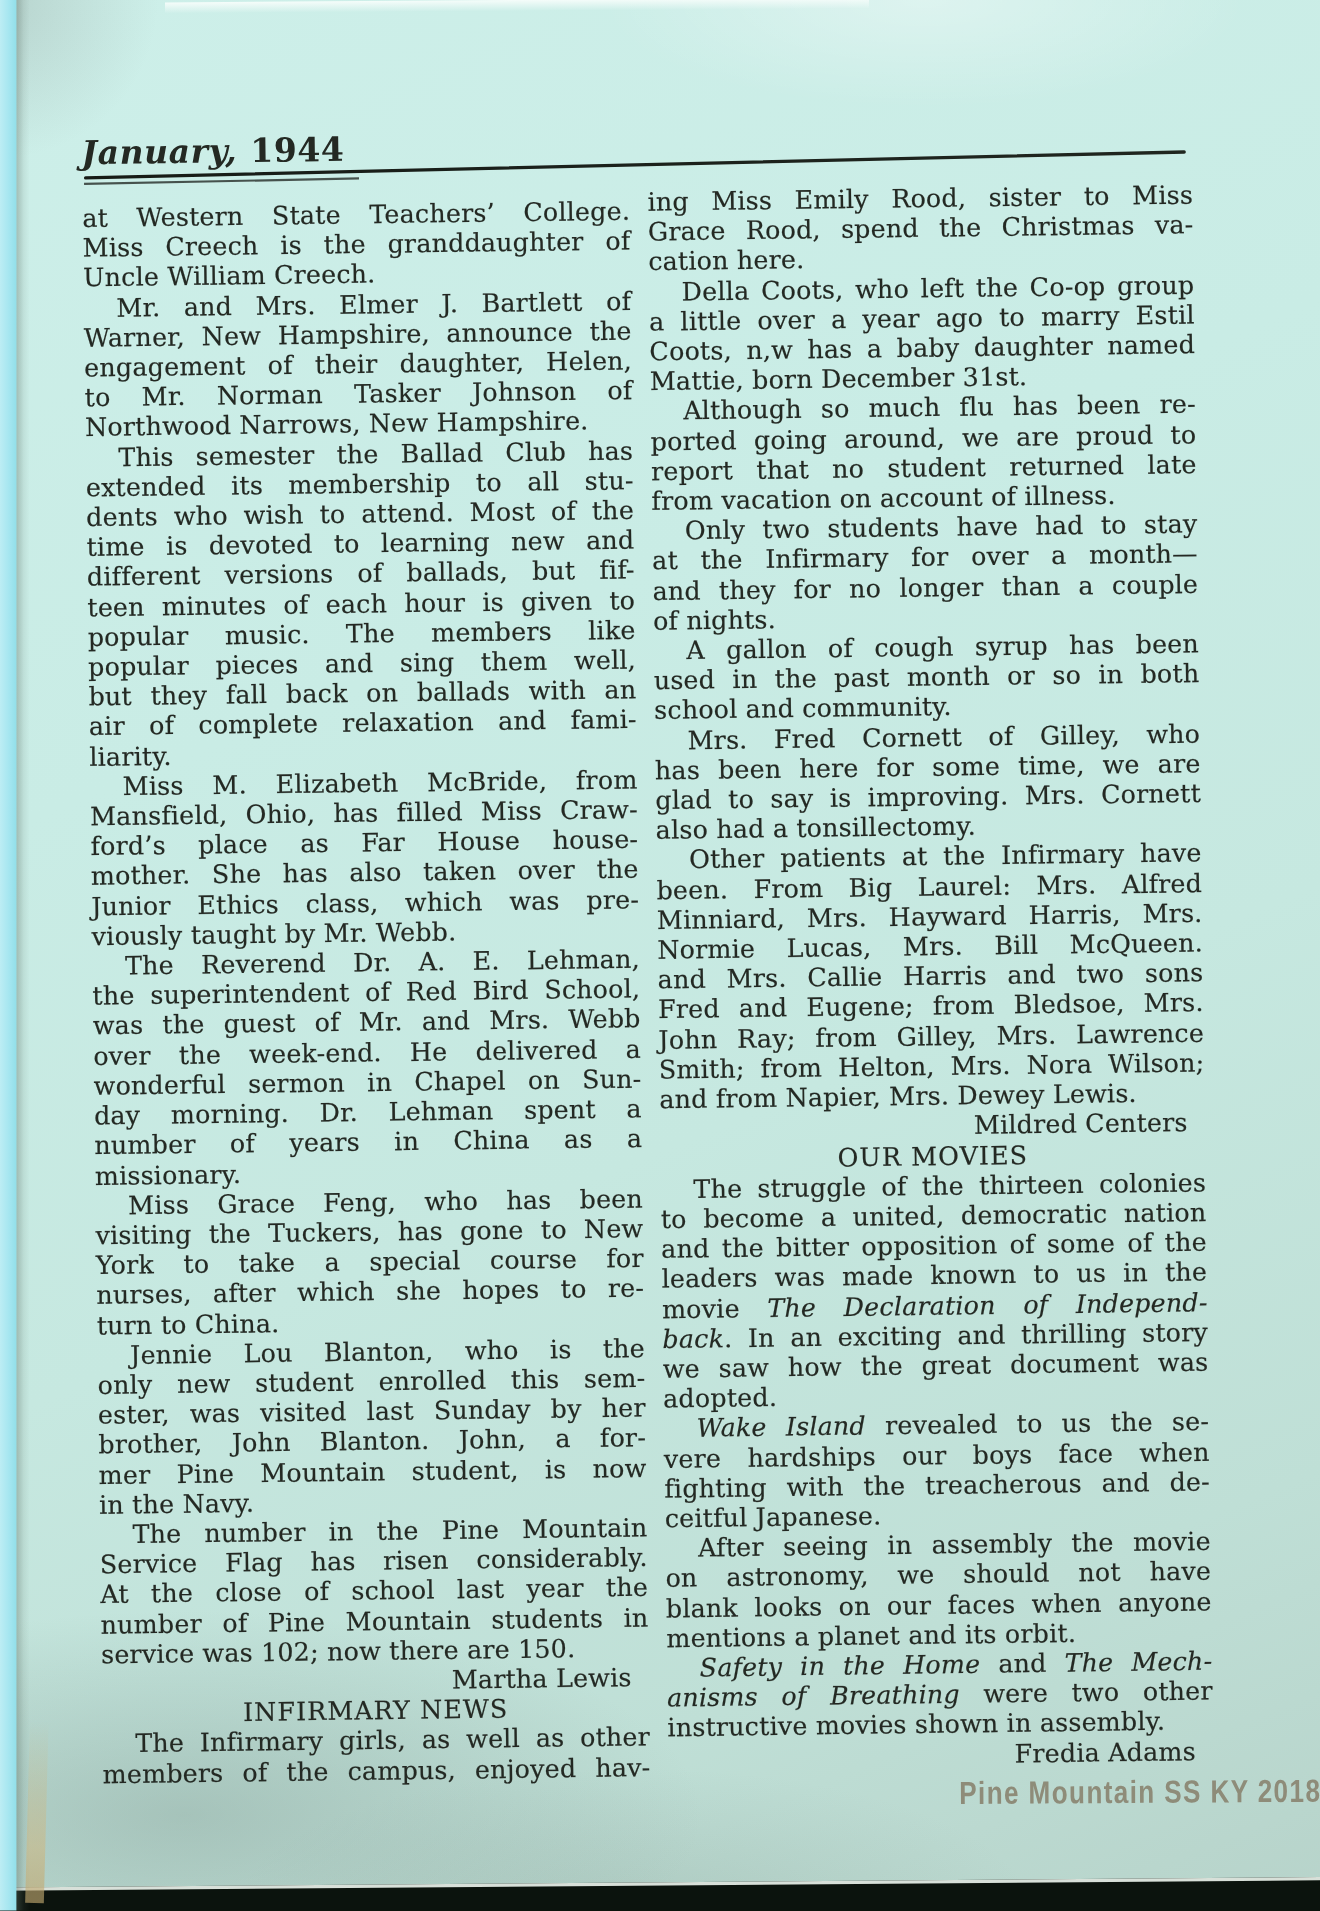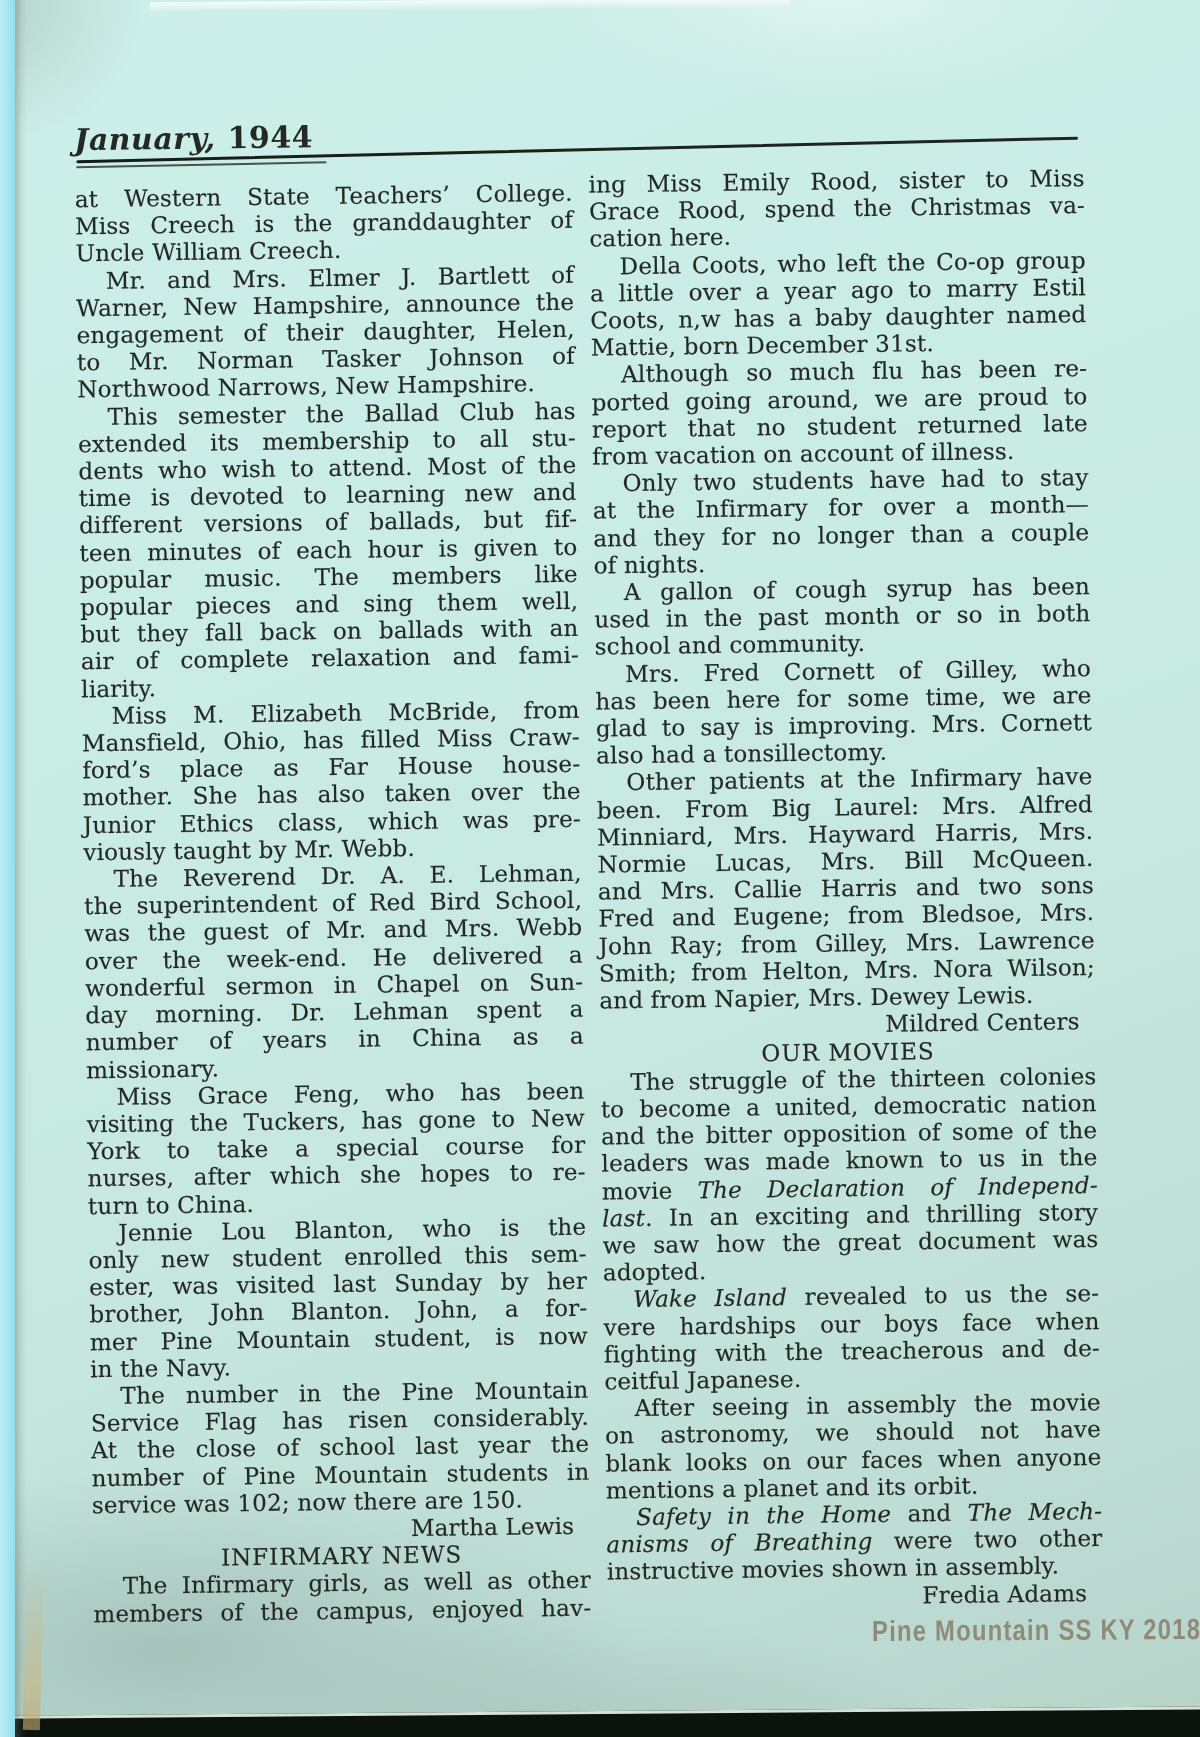--- a/index.html
+++ b/index.html
@@ -208,21 +208,21 @@
         <div class="line">John Ray; from Gilley, Mrs. Lawrence</div>
         <div class="line">Smith; from Helton, Mrs. Nora Wilson;</div>
         <div class="line e">and from Napier, Mrs. Dewey Lewis.</div>
         <div class="line r">Mildred Centers</div>
         <div class="line c">OUR MOVIES</div>
         <div class="line p">The struggle of the thirteen colonies</div>
         <div class="line">to become a united, democratic nation</div>
         <div class="line">and the bitter opposition of some of the</div>
         <div class="line">leaders was made known to us in the</div>
         <div class="line">movie <em>The Declaration of Independ-</em></div>
-        <div class="line"><em>last</em>. In an exciting and thrilling story</div>
+        <div class="line"><em>back</em>. In an exciting and thrilling story</div>
         <div class="line">we saw how the great document was</div>
         <div class="line e">adopted.</div>
         <div class="line p"><em>Wake Island</em> revealed to us the se-</div>
         <div class="line">vere hardships our boys face when</div>
         <div class="line">fighting with the treacherous and de-</div>
         <div class="line e">ceitful Japanese.</div>
         <div class="line p">After seeing in assembly the movie</div>
         <div class="line">on astronomy, we should not have</div>
         <div class="line">blank looks on our faces when anyone</div>
         <div class="line e">mentions a planet and its orbit.</div>

